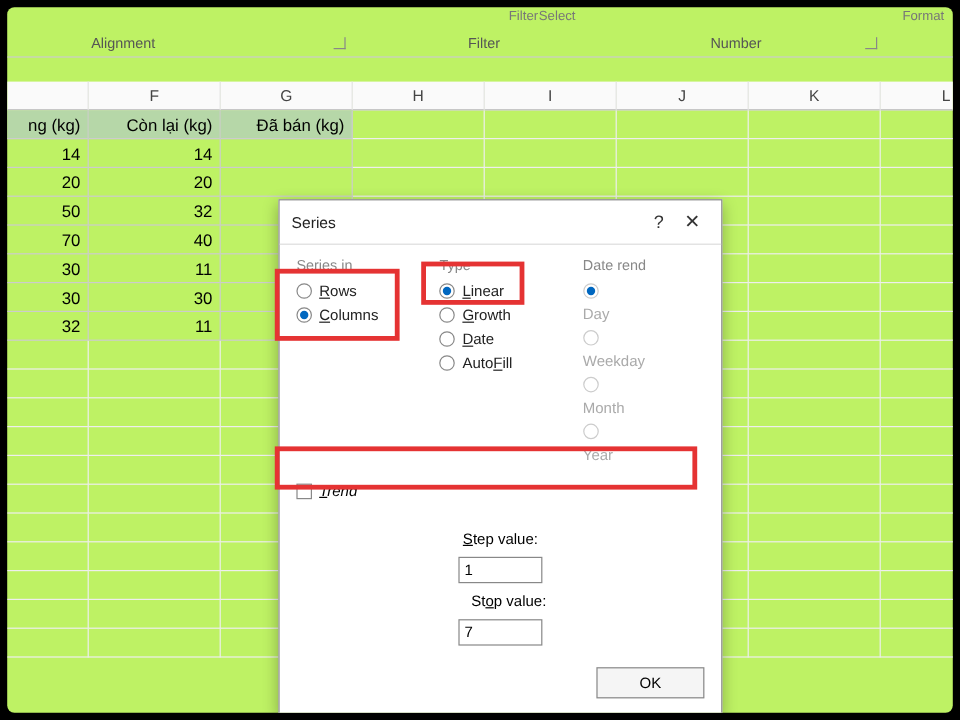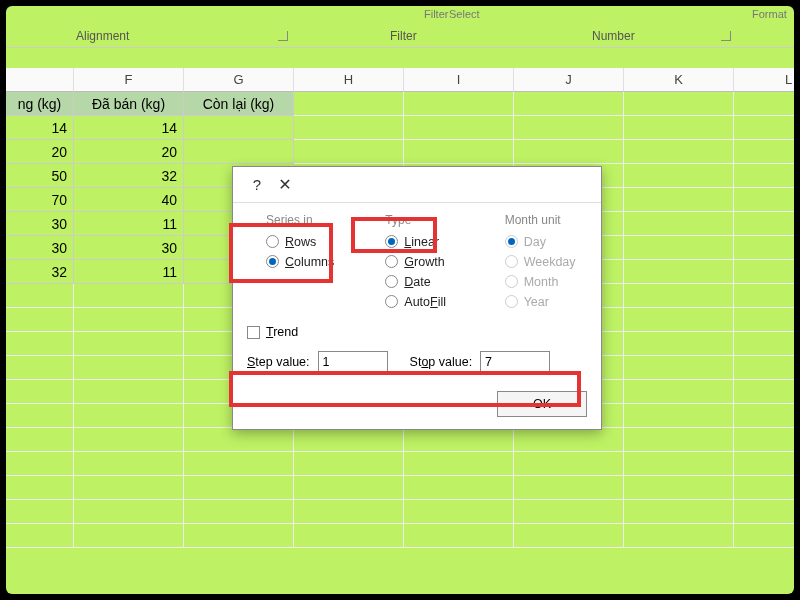--- a/index.html
+++ b/index.html
@@ -22,41 +22,41 @@
 
   
   .grid { position: relative; margin-top: 20px; }
   .colhead { display: flex; height: 24px; }
   .colhead div { flex: 0 0 110px; border-bottom: 1px solid #bbb; border-right: 1px solid #e0e0e0; text-align: center; font-size: 13px; color: #444; line-height: 24px; background: #fafafa; }
   .colhead div:first-child { flex: 0 0 68px; border-left: none; }
   .rows { }
   .row { display: flex; height: 24px; }
   .cell { flex: 0 0 110px; border-bottom: 1px solid #ccc; border-right: 1px solid #ccc; font-size: 14px; padding: 0 6px; line-height: 24px; text-align: right; color: #000; }
   .cell:first-child { flex: 0 0 68px; }
-  .hdrcell { background: #b6d7a8; text-align: center; }
+  .hdrcell { background: #b6d7a8; }
   .empty { border-color: #eee; }
 
   
   .dialog { position: absolute; left: 226px; top: 160px; width: 370px; background: #fff; border: 1px solid #888; box-shadow: 0 4px 12px rgba(0,0,0,0.3); }
   .titlebar { display: flex; align-items: center; padding: 8px 10px; border-bottom: 1px solid #ddd; }
   .titlebar .title { flex: 1; font-size: 13px; color: #222; }
   .titlebar .help { width: 28px; text-align: center; font-size: 15px; color: #333; cursor: pointer; }
   .titlebar .close { width: 28px; text-align: center; font-size: 16px; color: #333; cursor: pointer; }
   .body { padding: 10px 14px 6px 14px; position: relative; }
   .groups { display: flex; gap: 18px; }
-  .group { flex: 1; margin-left: 19px; }
+  .group { flex: 1; }
   .grouplabel { font-size: 12px; color: #888; margin-bottom: 8px; }
   .opt { display: flex; align-items: flex-start; gap: 6px; font-size: 12.5px; color: #222; margin: 6px 0; cursor: pointer; }
-  .opt.disabled { color: #aaa; cursor: default; }
+  .opt.disabled { color: #aaa; cursor: default; flex-direction: column; }
   .radio { width: 13px; height: 13px; border: 1px solid #888; border-radius: 50%; position: relative; background:#fff; }
   .radio.sel::after { content:""; position:absolute; left:2px; top:2px; width:7px; height:7px; background:#0067c0; border-radius:50%; }
   .radio.disabled { border-color:#ccc; }
-  .trend { display:flex; align-items:center; gap:6px; font-size:12.5px; margin-top:10px; }
+  .trend { display:flex; align-items:center; gap:6px; font-size:12.5px; margin-top:10px;font-style:italic; }
   .checkbox { width:13px; height:13px; border:1px solid #888; background:#fff; }
-  .valrow { display:flex; align-items:center; gap:8px; margin-top:12px; font-size:12.5px; }
+  .valrow { display:flex; align-items:center; gap:8px; margin-top:26px; font-size:12.5px;flex-direction:column; }
   .valrow label { }
   .valrow input { width: 70px; height: 22px; border:1px solid #888; font-size:12.5px; padding:0 4px; }
   .buttons { display:flex; justify-content:flex-end; gap:10px; padding: 12px 14px; }
   .buttons button { width: 90px; height: 26px; font-size:12.5px; border:1px solid #888; background:#f5f5f5; cursor:pointer; }
 
   
   .hl { position:absolute; border:4px solid #e53333; pointer-events:none; }
   .underline { text-decoration: underline; text-decoration-thickness:1px; }
 </style>
 </head>
@@ -82,22 +82,22 @@
       <div>G</div>
       <div>H</div>
       <div>I</div>
       <div>J</div>
       <div>K</div>
       <div>L</div>
     </div>
     <div class="rows">
       <div class="row">
         <div class="cell hdrcell">ng (kg)</div>
+        <div class="cell hdrcell">Còn lại (kg)</div>
         <div class="cell hdrcell">Đã bán (kg)</div>
-        <div class="cell hdrcell">Còn lại (kg)</div>
         <div class="cell empty"></div>
         <div class="cell empty"></div>
         <div class="cell empty"></div>
         <div class="cell empty"></div>
         <div class="cell empty"></div>
       </div>
 
       <div class="row">
         <div class="cell">14</div>
         <div class="cell">14</div>
@@ -277,20 +277,21 @@
           <div class="cell empty"></div>
           <div class="cell empty"></div>
           <div class="cell empty"></div>
           <div class="cell empty"></div>
         </div>
     </div>
   </div>
 
   <div class="dialog">
     <div class="titlebar">
+      <span class="title">Series</span>
       <span class="help">?</span>
       <span class="close">✕</span>
     </div>
     <div class="body">
       <div class="groups">
         <div class="group">
           <div class="grouplabel">Series in</div>
           <div class="opt">
             <span class="radio"></span>
             <span><span class="underline">R</span><span>ows</span></span>
@@ -313,21 +314,21 @@
           <div class="opt">
             <span class="radio"></span>
             <span><span class="underline">D</span>ate</span>
           </div>
           <div class="opt">
             <span class="radio"></span>
             <span>Auto<span class="underline">F</span>ill</span>
           </div>
         </div>
         <div class="group">
-          <div class="grouplabel">Month unit</div>
+          <div class="grouplabel">Date rend</div>
           <div class="opt disabled">
             <span class="radio sel disabled"></span>
             <span>Day</span>
           </div>
           <div class="opt disabled">
             <span class="radio disabled"></span>
             <span>Weekday</span>
           </div>
           <div class="opt disabled">
             <span class="radio disabled"></span>

